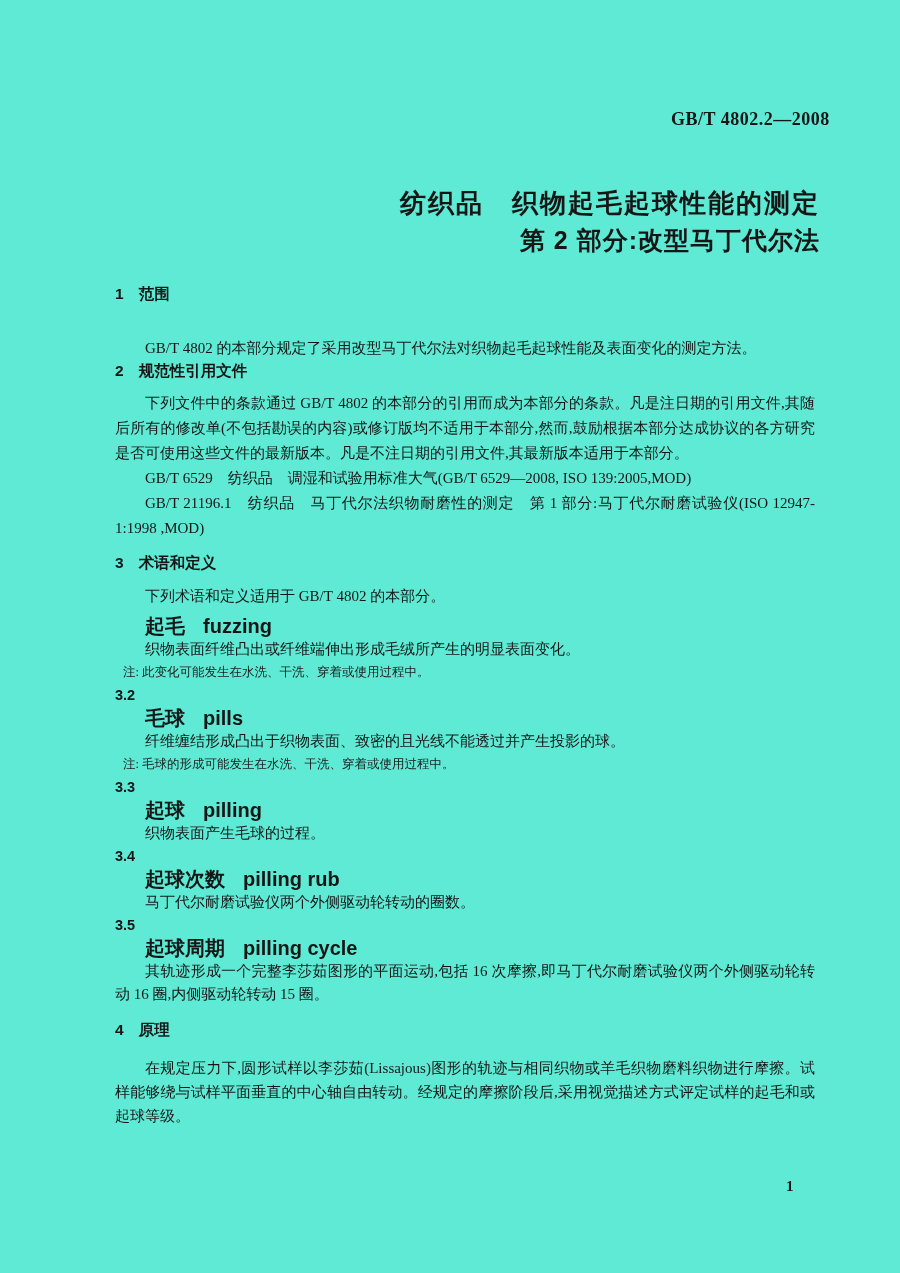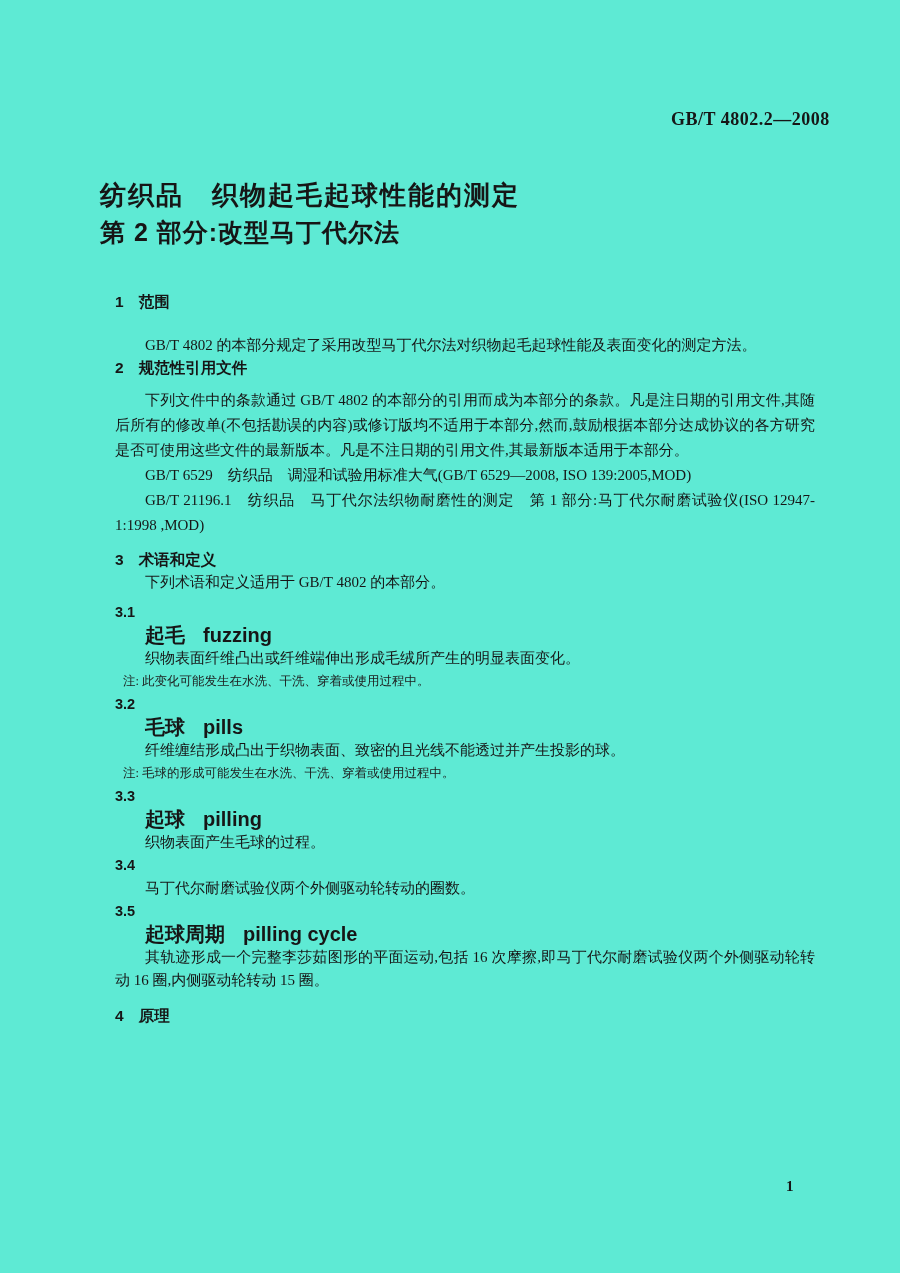--- a/index.html
+++ b/index.html
@@ -19,50 +19,50 @@
     position: absolute;
     top: 109px; left: 671px;
     font-family: "Liberation Serif", "DejaVu Serif", serif;
     font-weight: bold;
     font-size: 18px;
     letter-spacing: 0.5px;
     white-space: nowrap;
   }
   .doc-title {
     position: absolute;
-    top: 177px; left: 100px; width: 720px;
-    text-align: left;
+    top: 185px; left: 100px; width: 720px;
+    text-align: right;
     font-family: "Liberation Sans", "DejaVu Sans", sans-serif;
     font-weight: bold;
   }
   .title-line1 { font-size: 26px; line-height: 37px; letter-spacing: 2px; }
   .title-line2 { font-size: 25px; line-height: 36px; letter-spacing: 1px; }
   .content {
     position: absolute;
-    top: 292px; left: 115px; width: 700px;
+    top: 284px; left: 115px; width: 700px;
   }
   .sec-heading {
     font-family: "Liberation Sans", "DejaVu Sans", sans-serif;
     font-weight: bold;
     font-size: 15.5px;
     line-height: 20px;
   }
   .sec-num { display: inline-block; margin-right: 15px; }
   .h-s2 { }
   .h-s3 { margin-top: 12px; }
   .h-s4 { margin-top: 14px; }
   .body-para {
     font-size: 15px;
     line-height: 25px;
     text-align: justify;
     text-indent: 2em;
   }
-  .p-s1 { margin-top: 21px; }
+  .p-s1 { margin-top: 32px; }
   .p-s2 { margin-top: 10px; }
-  .p-s3 { }
+  .p-s3 { margin-top: 11px; }
   .p-s4 { margin-top: 16px; line-height: 24px; }
   .ref-line {
     font-size: 15px;
     line-height: 25px;
     text-align: justify;
     text-indent: 2em;
   }
   .terms { margin-top: 6px; }
   .term-num {
     font-family: "Liberation Sans", "DejaVu Sans", sans-serif;
@@ -124,21 +124,20 @@
     <p class="ref-line">GB/T 21196.1　纺织品　马丁代尔法织物耐磨性的测定　第 1 部分:马丁代尔耐磨试验仪(ISO 12947-1:1998 ,MOD)</p>
 
     <div class="sec-heading h-s3">
       <span class="sec-num">3</span><span>术语和定义</span>
     </div>
     <p class="body-para p-s3">下列术语和定义适用于 GB/T 4802 的本部分。</p>
 
     <div class="terms">
 
       <div class="term">
-        <div class="term-num">3.1</div>
         <div class="term-title">
           <span>起毛</span><span class="term-en">fuzzing</span>
         </div>
         <p class="term-def">织物表面纤维凸出或纤维端伸出形成毛绒所产生的明显表面变化。</p>
         <div class="term-note">注: 此变化可能发生在水洗、干洗、穿着或使用过程中。</div>
       </div>
 
       <div class="term">
         <div class="term-num">3.2</div>
         <div class="term-title">
@@ -151,34 +150,38 @@
       <div class="term">
         <div class="term-num">3.3</div>
         <div class="term-title">
           <span>起球</span><span class="term-en">pilling</span>
         </div>
         <p class="term-def">织物表面产生毛球的过程。</p>
       </div>
 
       <div class="term">
         <div class="term-num">3.4</div>
+        <div class="term-title">
+          <span>起球次数</span><span class="term-en">pilling rub</span>
+        </div>
         <p class="term-def">马丁代尔耐磨试验仪两个外侧驱动轮转动的圈数。</p>
       </div>
 
       <div class="term">
         <div class="term-num">3.5</div>
         <div class="term-title">
           <span>起球周期</span><span class="term-en">pilling cycle</span>
         </div>
         <p class="term-def">其轨迹形成一个完整李莎茹图形的平面运动,包括 16 次摩擦,即马丁代尔耐磨试验仪两个外侧驱动轮转动 16 圈,内侧驱动轮转动 15 圈。</p>
       </div>
 
     </div>
 
     <div class="sec-heading h-s4">
       <span class="sec-num">4</span><span>原理</span>
     </div>
+    <p class="body-para p-s4">在规定压力下,圆形试样以李莎茹(Lissajous)图形的轨迹与相同织物或羊毛织物磨料织物进行摩擦。试样能够绕与试样平面垂直的中心轴自由转动。经规定的摩擦阶段后,采用视觉描述方式评定试样的起毛和或起球等级。</p>
 
   </div>
 
   <div class="page-number">1</div>
 
 </div>
 
 </body></html>

